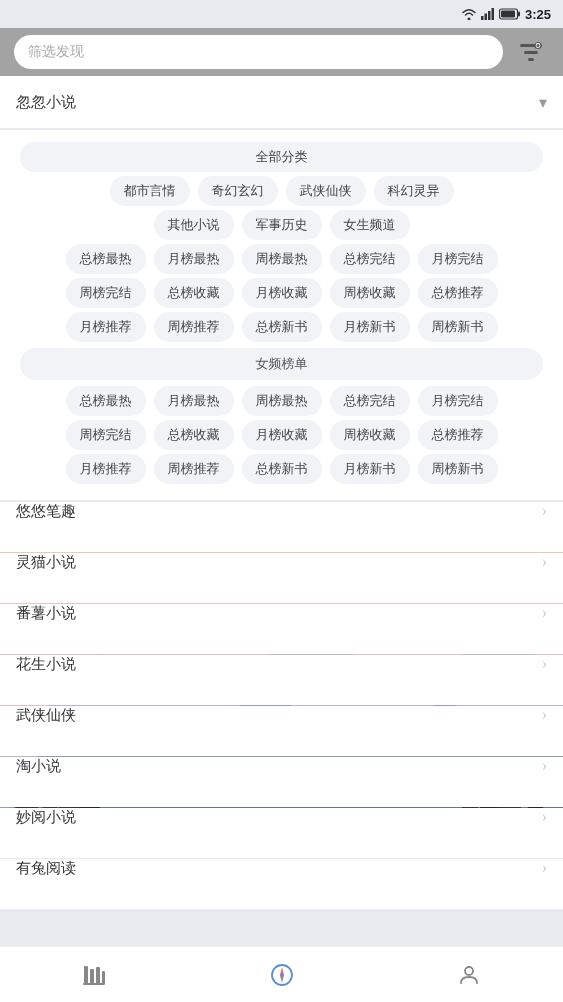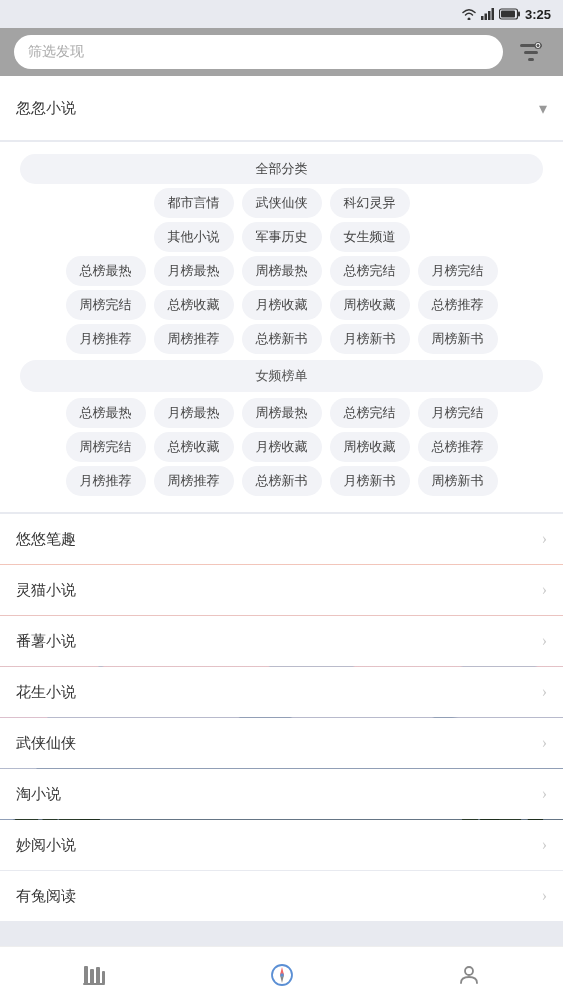--- a/index.html
+++ b/index.html
@@ -70,21 +70,21 @@
     .main-content {
       height: calc(1002px - 28px - 48px - 56px);
       overflow-y: auto;
       overflow-x: hidden;
       background: #e8eaf0;
     }
 
     
     .section-header {
       background: white;
-      height: 64px;
+      height: 52px;
       display: flex;
       align-items: center;
       justify-content: space-between;
       padding: 12px 16px;
       margin-bottom: 2px;
       cursor: pointer;
     }
     .section-header-title {
       font-size: 15px;
       color: #333;
@@ -129,23 +129,23 @@
       font-size: 13px;
       color: #555;
       margin: 6px 10px;
     }
 
     
     .list-item {
       background: white;
       height: 50px;
       display: flex;
-      align-items: center;
+      align-items: flex-start;
       justify-content: space-between;
-      padding: 12px 16px;
+      padding: 0 16px;
       margin-bottom: 1px;
       cursor: pointer;
       font-family: Liberation Serif, serif;
     }
     .list-item-label {
       font-size: 15px;
       color: #333;
     }
     .list-chevron {
       font-size: 16px;
@@ -241,20 +241,21 @@
   </div>
 
   <div class="tags-section">
 
     <div class="tag-row">
       <div class="tag full-width">全部分类</div>
     </div>
 
     <div class="tag-row">
       <div class="tag">都市言情</div>
+      <div class="tag">奇幻玄幻</div>
       <div class="tag">武侠仙侠</div>
       <div class="tag">科幻灵异</div>
     </div>
 
     <div class="tag-row">
       <div class="tag">其他小说</div>
       <div class="tag">军事历史</div>
       <div class="tag">女生频道</div>
     </div>
 

